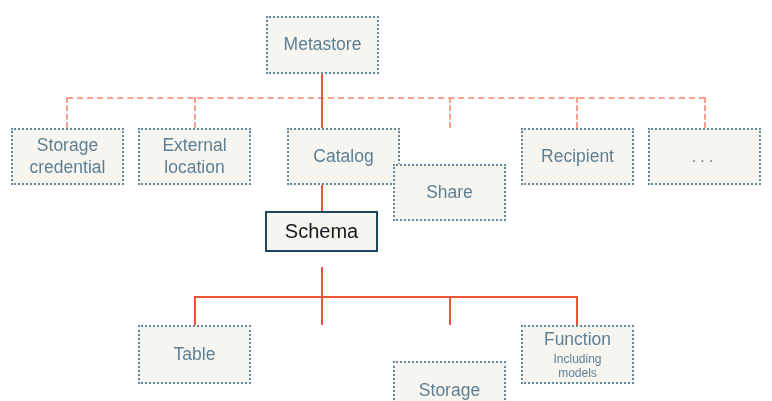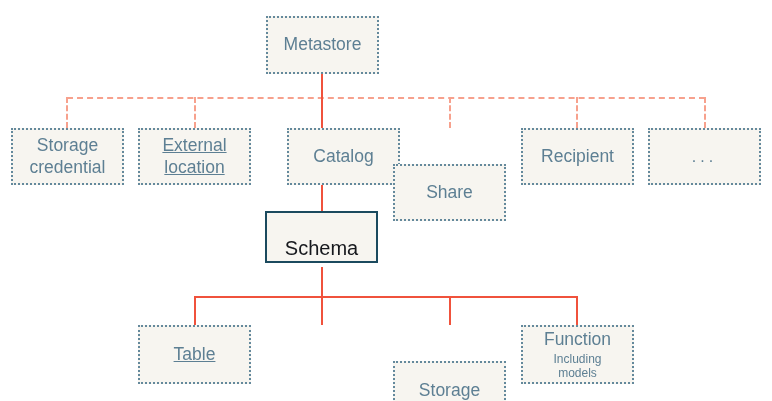--- a/index.html
+++ b/index.html
@@ -25,32 +25,31 @@
     align-items: center;
     justify-content: center;
     text-align: center;
     font-size: 17.5px;
     line-height: 1.25;
   }
   .node .node-label { display: block; padding: 0 2px; }
   .row2 { top: 128px; height: 57px; }
   .row4 { top: 325px; height: 59px; }
   .col1 { left: 11px; }
-  .col2 { left: 138px; text-decoration: underline; }
+  .col2 { left: 138px; }
   .col3 { left: 266px; margin-left: 21px; }
   .col4 { left: 393px; margin-top: 36px; }
   .col5 { left: 521px; }
   .col6 { left: 648px; }
   #node-metastore { left: 266px; top: 16px; height: 58px; }
   #node-schema {
-    left: 265px; top: 211px; height: 52px;
+    left: 265px; top: 211px; height: 41px;
     border: 2px solid var(--highlight-border, #1b4a5e);
     color: var(--highlight-text, #16181d);
     font-size: 20px;
-    justify-content: flex-end;
   }
   #node-ellipsis { letter-spacing: 4px; font-size: 16px; }
   .sublabel {
     font-size: 12px;
     line-height: 1.2;
     width: 60px;
     margin: 1px auto 0 auto;
   }
   
   .vline-red {

